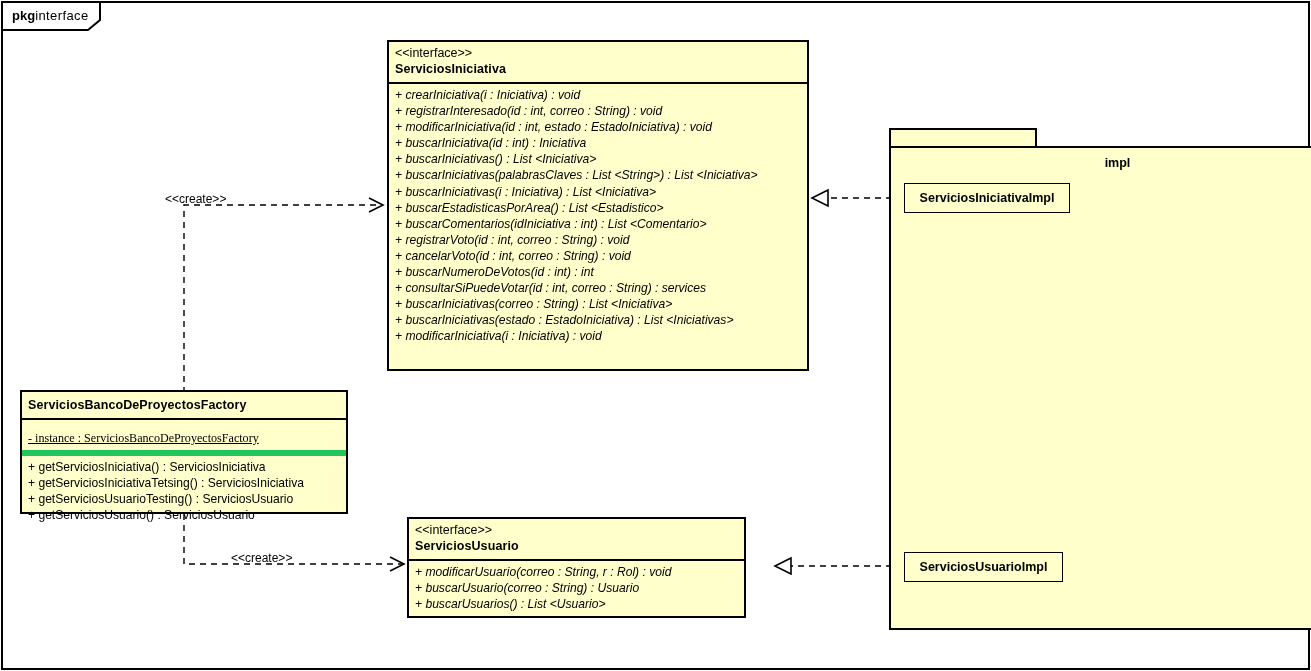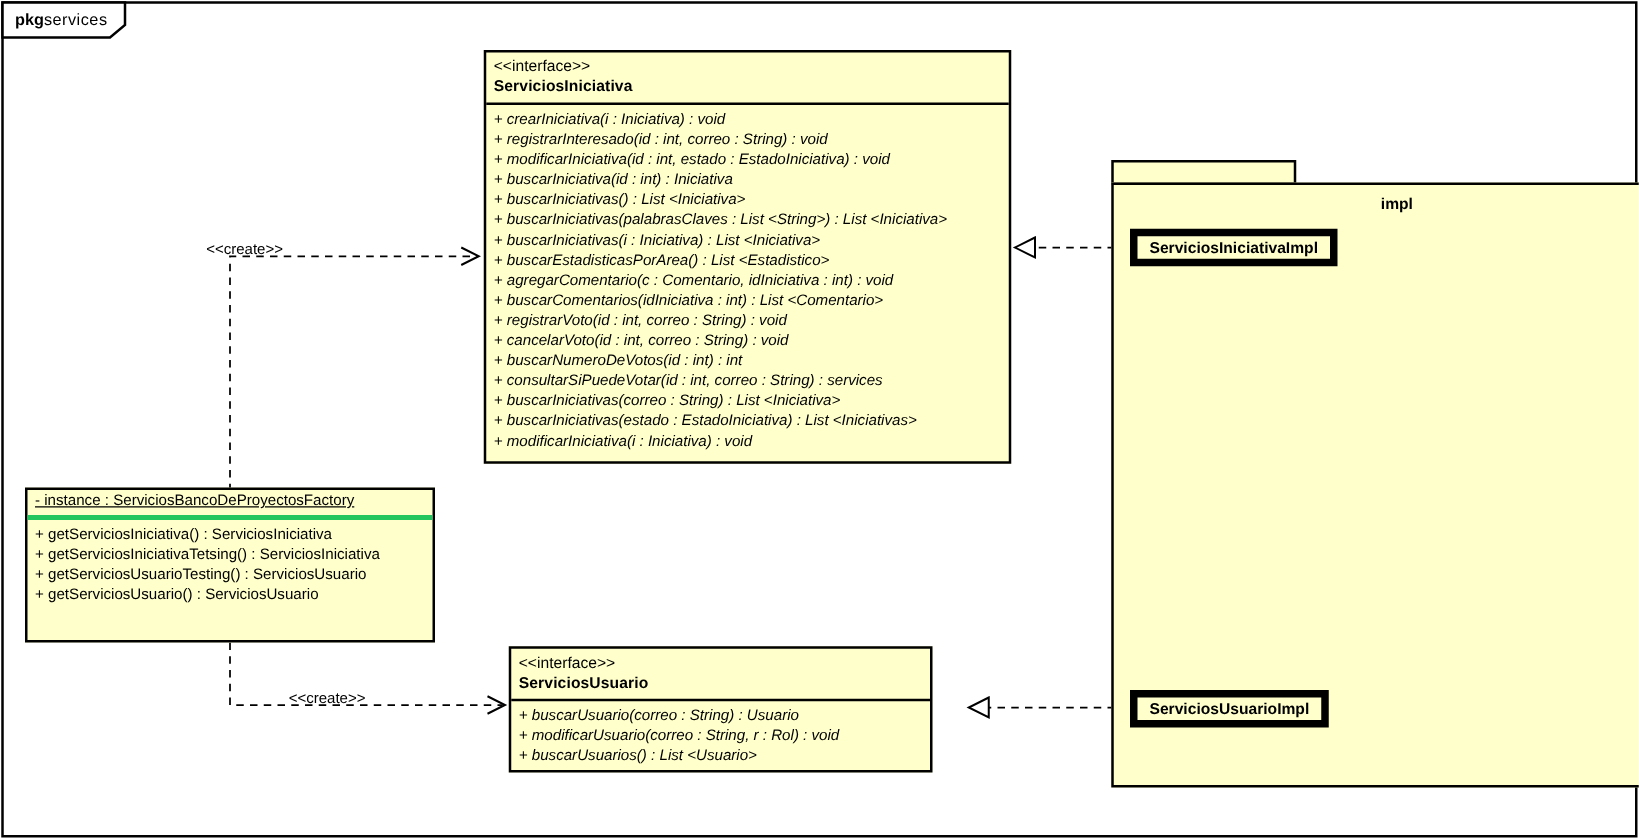--- a/index.html
+++ b/index.html
@@ -59,22 +59,23 @@
   }
   .cname {
     display: block;
     font-size: 12.5px;
     font-weight: bold;
     color: #000;
     line-height: 16px;
     letter-spacing: 0.1px;
   }
   .uml-attrs {
-    padding: 0 6px 4px 6px;
-    border-bottom: 4px solid #22c55e;
+    padding: 10px 6px 4px 6px;
+    border-bottom: 6px solid #22c55e;
+    font-family: Liberation Serif, serif;
   }
   .uml-ops {
     padding: 3px 6px 4px 6px;
   }
   .member {
     font-size: 12.1px;
     line-height: 16.1px;
     color: #000;
     white-space: nowrap;
   }
@@ -104,21 +105,21 @@
     text-align: center;
     font-size: 12.5px;
     font-weight: bold;
     color: #000;
   }
 
   
   .simple-class {
     position: absolute;
     background: #ffffcc;
-    border: 6px solid #000000;
+    border: 1px solid #000000;
     box-sizing: border-box;
     display: flex;
     align-items: center;
     justify-content: center;
     z-index: 5;
   }
   .simple-class span {
     font-size: 12.5px;
     font-weight: bold;
     color: #000;
@@ -158,21 +159,21 @@
     <path d="M 828 190 L 812 198 L 828 206 Z" fill="#ffffff" stroke="#000000" stroke-width="1.6"></path>
   </g>
 
   <g>
     <path d="M 903 566 L 791 566" fill="none" stroke="#000000" stroke-width="1.4" stroke-dasharray="6,5"></path>
     <path d="M 791 558 L 775 566 L 791 574 Z" fill="#ffffff" stroke="#000000" stroke-width="1.6"></path>
   </g>
 </svg>
 
 <div class="frame-label">
-  <span class="kw">pkg</span><span class="nm">services</span>
+  <span class="kw">pkg</span><span class="nm">interface</span>
 </div>
 
 <div class="pkg">
   <div class="pkg-tab" style="left:889px; top:128px; width:148px; height:20px;"></div>
   <div class="pkg-body" style="left:889px; top:146px; width:457px; height:484px;">
     <div class="pkg-name" style="top:8px;">impl</div>
   </div>
 </div>
 
 <div class="simple-class" style="left:904px; top:183px; width:166px; height:30px;">
@@ -190,45 +191,47 @@
   </div>
   <div class="uml-ops">
     <div class="member italic">+ crearIniciativa(i : Iniciativa) : void</div>
     <div class="member italic">+ registrarInteresado(id : int, correo : String) : void</div>
     <div class="member italic">+ modificarIniciativa(id : int, estado : EstadoIniciativa) : void</div>
     <div class="member italic">+ buscarIniciativa(id : int) : Iniciativa</div>
     <div class="member italic">+ buscarIniciativas() : List &lt;Iniciativa&gt;</div>
     <div class="member italic">+ buscarIniciativas(palabrasClaves : List &lt;String&gt;) : List &lt;Iniciativa&gt;</div>
     <div class="member italic">+ buscarIniciativas(i : Iniciativa) : List &lt;Iniciativa&gt;</div>
     <div class="member italic">+ buscarEstadisticasPorArea() : List &lt;Estadistico&gt;</div>
-    <div class="member italic">+ agregarComentario(c : Comentario, idIniciativa : int) : void</div>
     <div class="member italic">+ buscarComentarios(idIniciativa : int) : List &lt;Comentario&gt;</div>
     <div class="member italic">+ registrarVoto(id : int, correo : String) : void</div>
     <div class="member italic">+ cancelarVoto(id : int, correo : String) : void</div>
     <div class="member italic">+ buscarNumeroDeVotos(id : int) : int</div>
     <div class="member italic">+ consultarSiPuedeVotar(id : int, correo : String) : services</div>
     <div class="member italic">+ buscarIniciativas(correo : String) : List &lt;Iniciativa&gt;</div>
     <div class="member italic">+ buscarIniciativas(estado : EstadoIniciativa) : List &lt;Iniciativas&gt;</div>
     <div class="member italic">+ modificarIniciativa(i : Iniciativa) : void</div>
   </div>
 </div>
 
 <div class="uml-box" style="left:407px; top:517px; width:339px; height:101px;">
   <div class="uml-head">
     <span class="stereo">&lt;&lt;interface&gt;&gt;</span>
     <span class="cname">ServiciosUsuario</span>
   </div>
   <div class="uml-ops">
+    <div class="member italic">+ modificarUsuario(correo : String, r : Rol) : void</div>
     <div class="member italic">+ buscarUsuario(correo : String) : Usuario</div>
-    <div class="member italic">+ modificarUsuario(correo : String, r : Rol) : void</div>
     <div class="member italic">+ buscarUsuarios() : List &lt;Usuario&gt;</div>
   </div>
 </div>
 
 <div class="uml-box" style="left:20px; top:390px; width:328px; height:124px;">
+  <div class="uml-head" style="padding-top:5px;">
+    <span class="cname">ServiciosBancoDeProyectosFactory</span>
+  </div>
   <div class="uml-attrs">
     <div class="member underline">- instance : ServiciosBancoDeProyectosFactory</div>
   </div>
   <div class="uml-ops">
     <div class="member">+ getServiciosIniciativa() : ServiciosIniciativa</div>
     <div class="member">+ getServiciosIniciativaTetsing() : ServiciosIniciativa</div>
     <div class="member">+ getServiciosUsuarioTesting() : ServiciosUsuario</div>
     <div class="member">+ getServiciosUsuario() : ServiciosUsuario</div>
   </div>
 </div>

